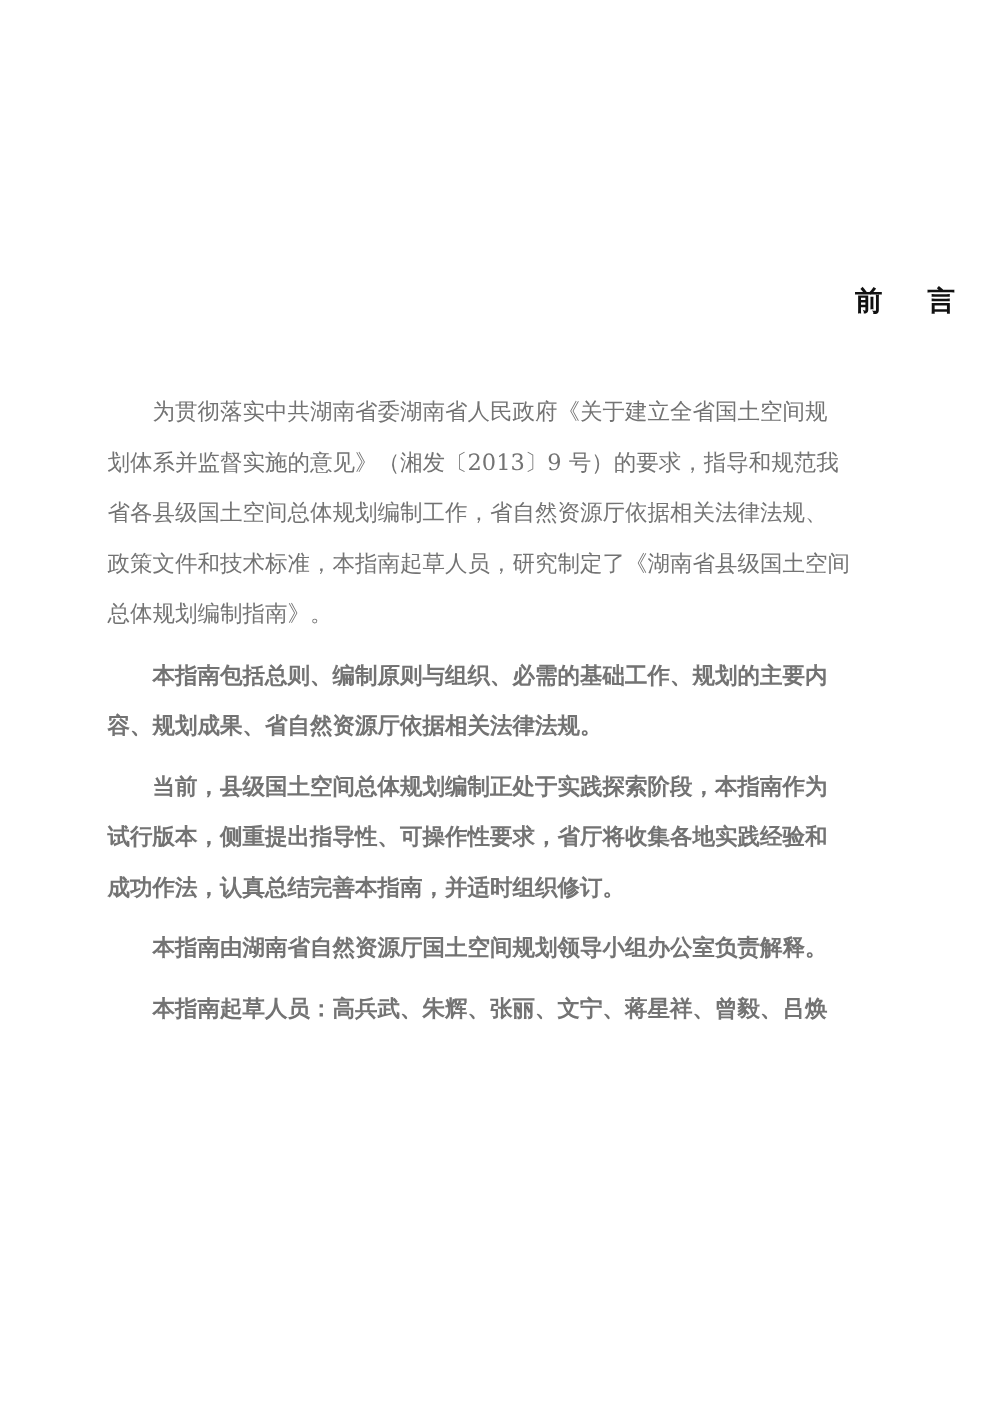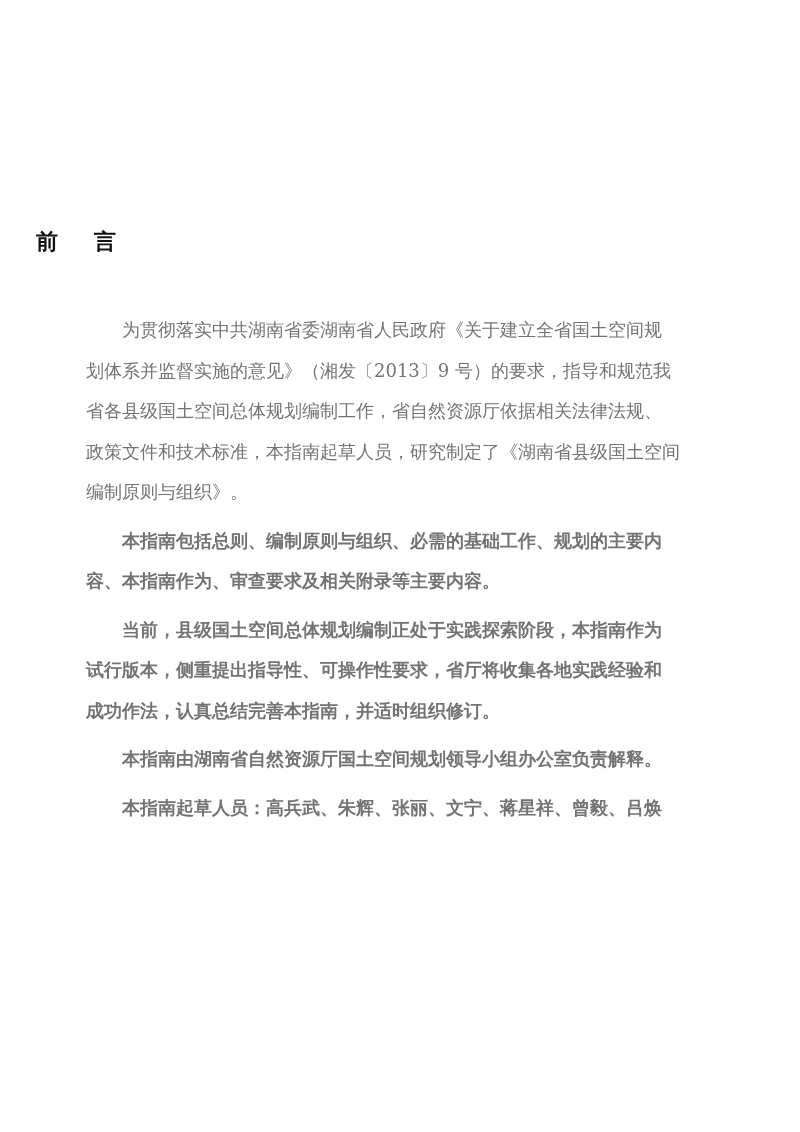--- a/index.html
+++ b/index.html
@@ -1,21 +1,21 @@
 <!DOCTYPE html>
 <html><head>
   <meta charset="utf-8">
   <style>
     html, body { margin: 0; padding: 0; background: #ffffff; }
     body { width: 800px; height: 1132px; position: relative; overflow: hidden; }
     .page {
       position: absolute; left: 0; top: 0; width: 800px; height: 1132px; background: #ffffff;
     }
     .title {
-      position: absolute; top: 226px; left: 0; width: 800px; text-align: left;
+      position: absolute; top: 226px; left: 0; width: 800px; text-align: right;
       font-family: "DejaVu Sans", sans-serif; font-weight: bold; font-size: 22px;
       letter-spacing: 36px; text-indent: 36px; color: #111;
       line-height: 32px;
     }
     .body {
       position: absolute; left: 86px; top: 310px; width: 640px;
       font-family: "DejaVu Serif", serif; font-size: 18px; color: #737373;
       line-height: 40.5px; text-align: justify;
     }
     .body p { margin: 0 0 0 0; text-indent: 36px; }
@@ -27,25 +27,25 @@
 
 <div class="page">
   <div class="title">前言</div>
 
   <div class="body">
     <p>
       <span class="line">为贯彻落实中共湖南省委湖南省人民政府《关于建立全省国土空间规</span>
       <span class="line" style="text-indent:0">划体系并监督实施的意见》（湘发〔2013〕9 号）的要求，指导和规范我</span>
       <span class="line" style="text-indent:0">省各县级国土空间总体规划编制工作，省自然资源厅依据相关法律法规、</span>
       <span class="line" style="text-indent:0">政策文件和技术标准，本指南起草人员，研究制定了《湖南省县级国土空间</span>
-      <span class="line" style="text-indent:0">编制原则与组织》。</span>
+      <span class="line" style="text-indent:0">总体规划编制指南》。</span>
     </p>
     <p class="gap">
       <span class="line">本指南包括总则、编制原则与组织、必需的基础工作、规划的主要内</span>
-      <span class="line" style="text-indent:0">容、本指南作为、审查要求及相关附录等主要内容。</span>
+      <span class="line" style="text-indent:0">容、规划成果、省自然资源厅依据相关法律法规。</span>
     </p>
     <p class="gap">
       <span class="line">当前，县级国土空间总体规划编制正处于实践探索阶段，本指南作为</span>
       <span class="line" style="text-indent:0">试行版本，侧重提出指导性、可操作性要求，省厅将收集各地实践经验和</span>
       <span class="line" style="text-indent:0">成功作法，认真总结完善本指南，并适时组织修订。</span>
     </p>
     <p class="gap">
       <span class="line">本指南由湖南省自然资源厅国土空间规划领导小组办公室负责解释。</span>
     </p>
     <p class="gap">

